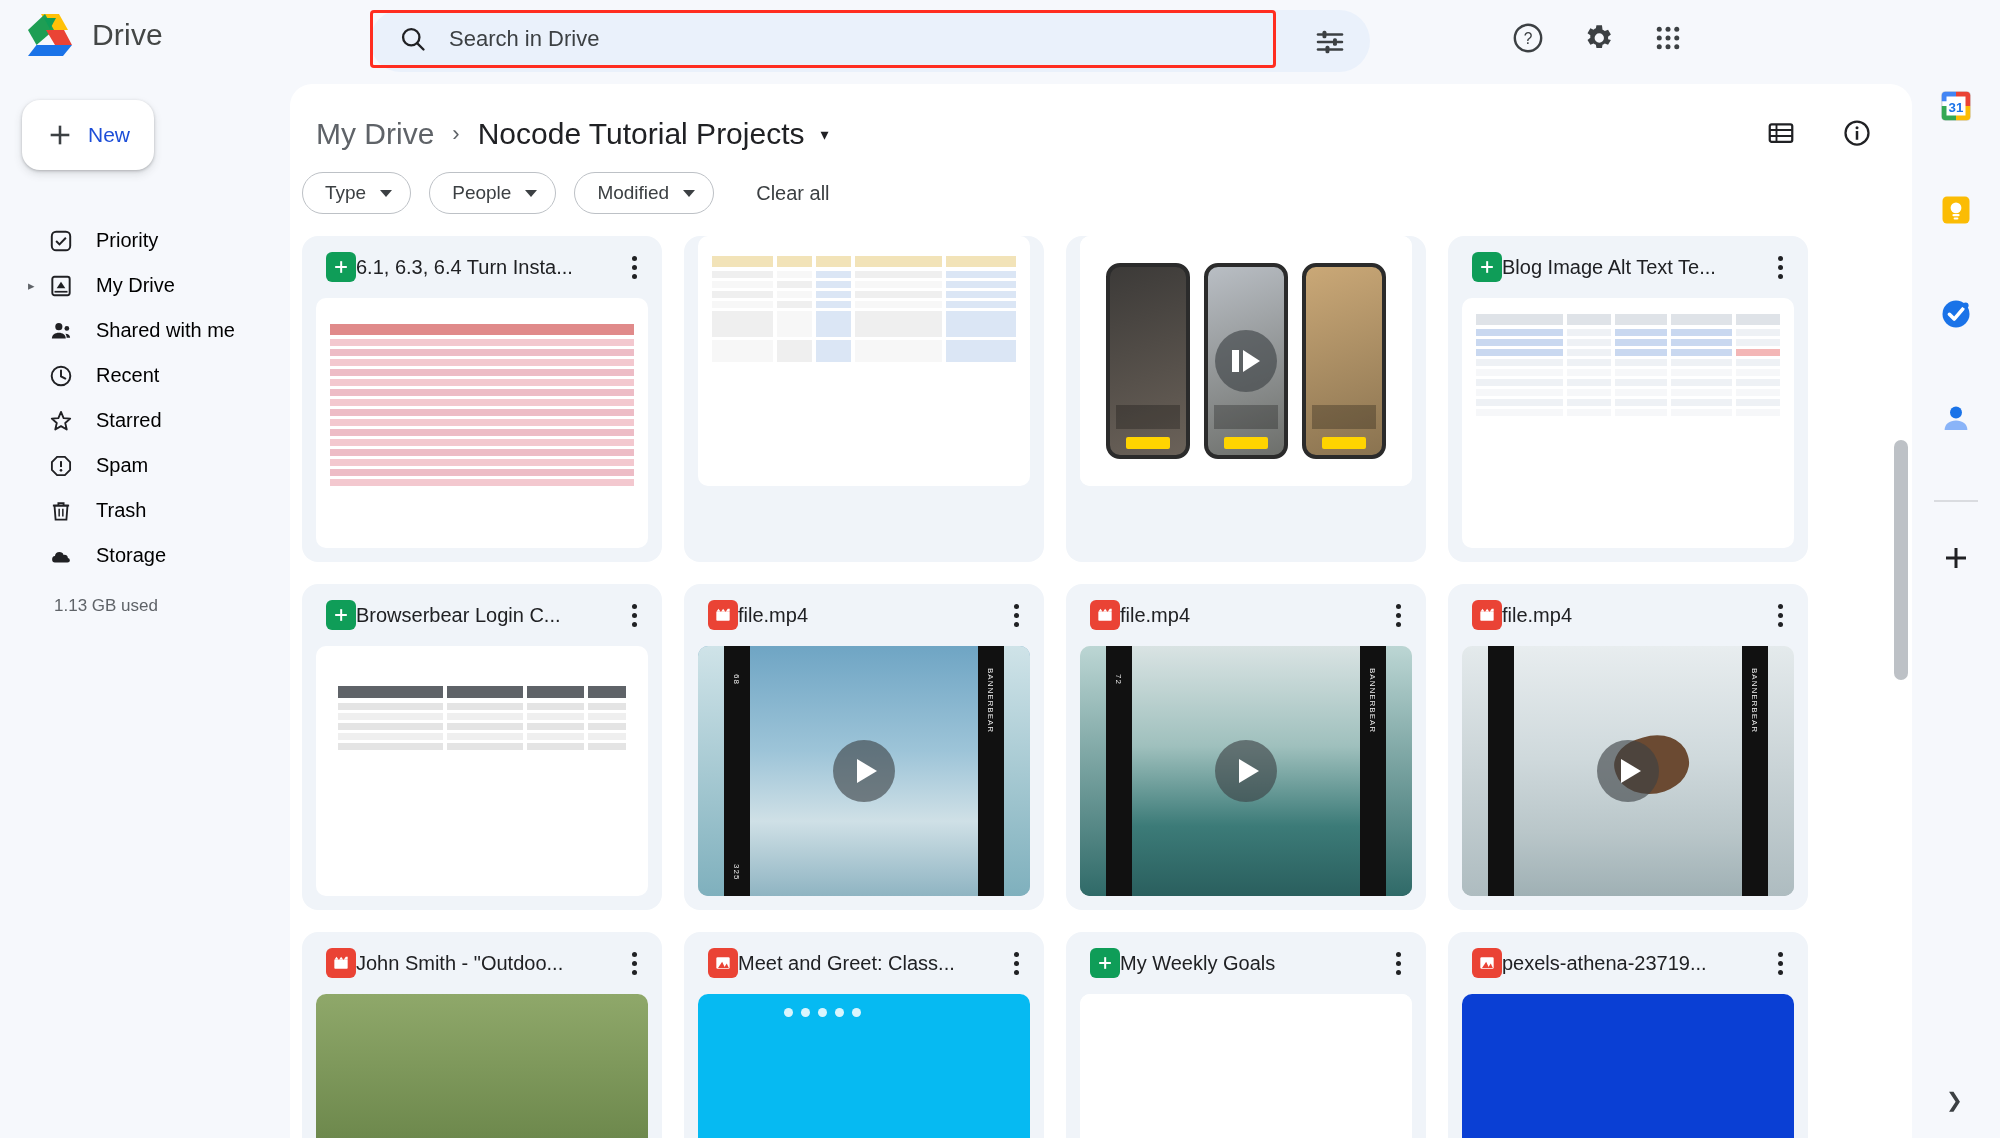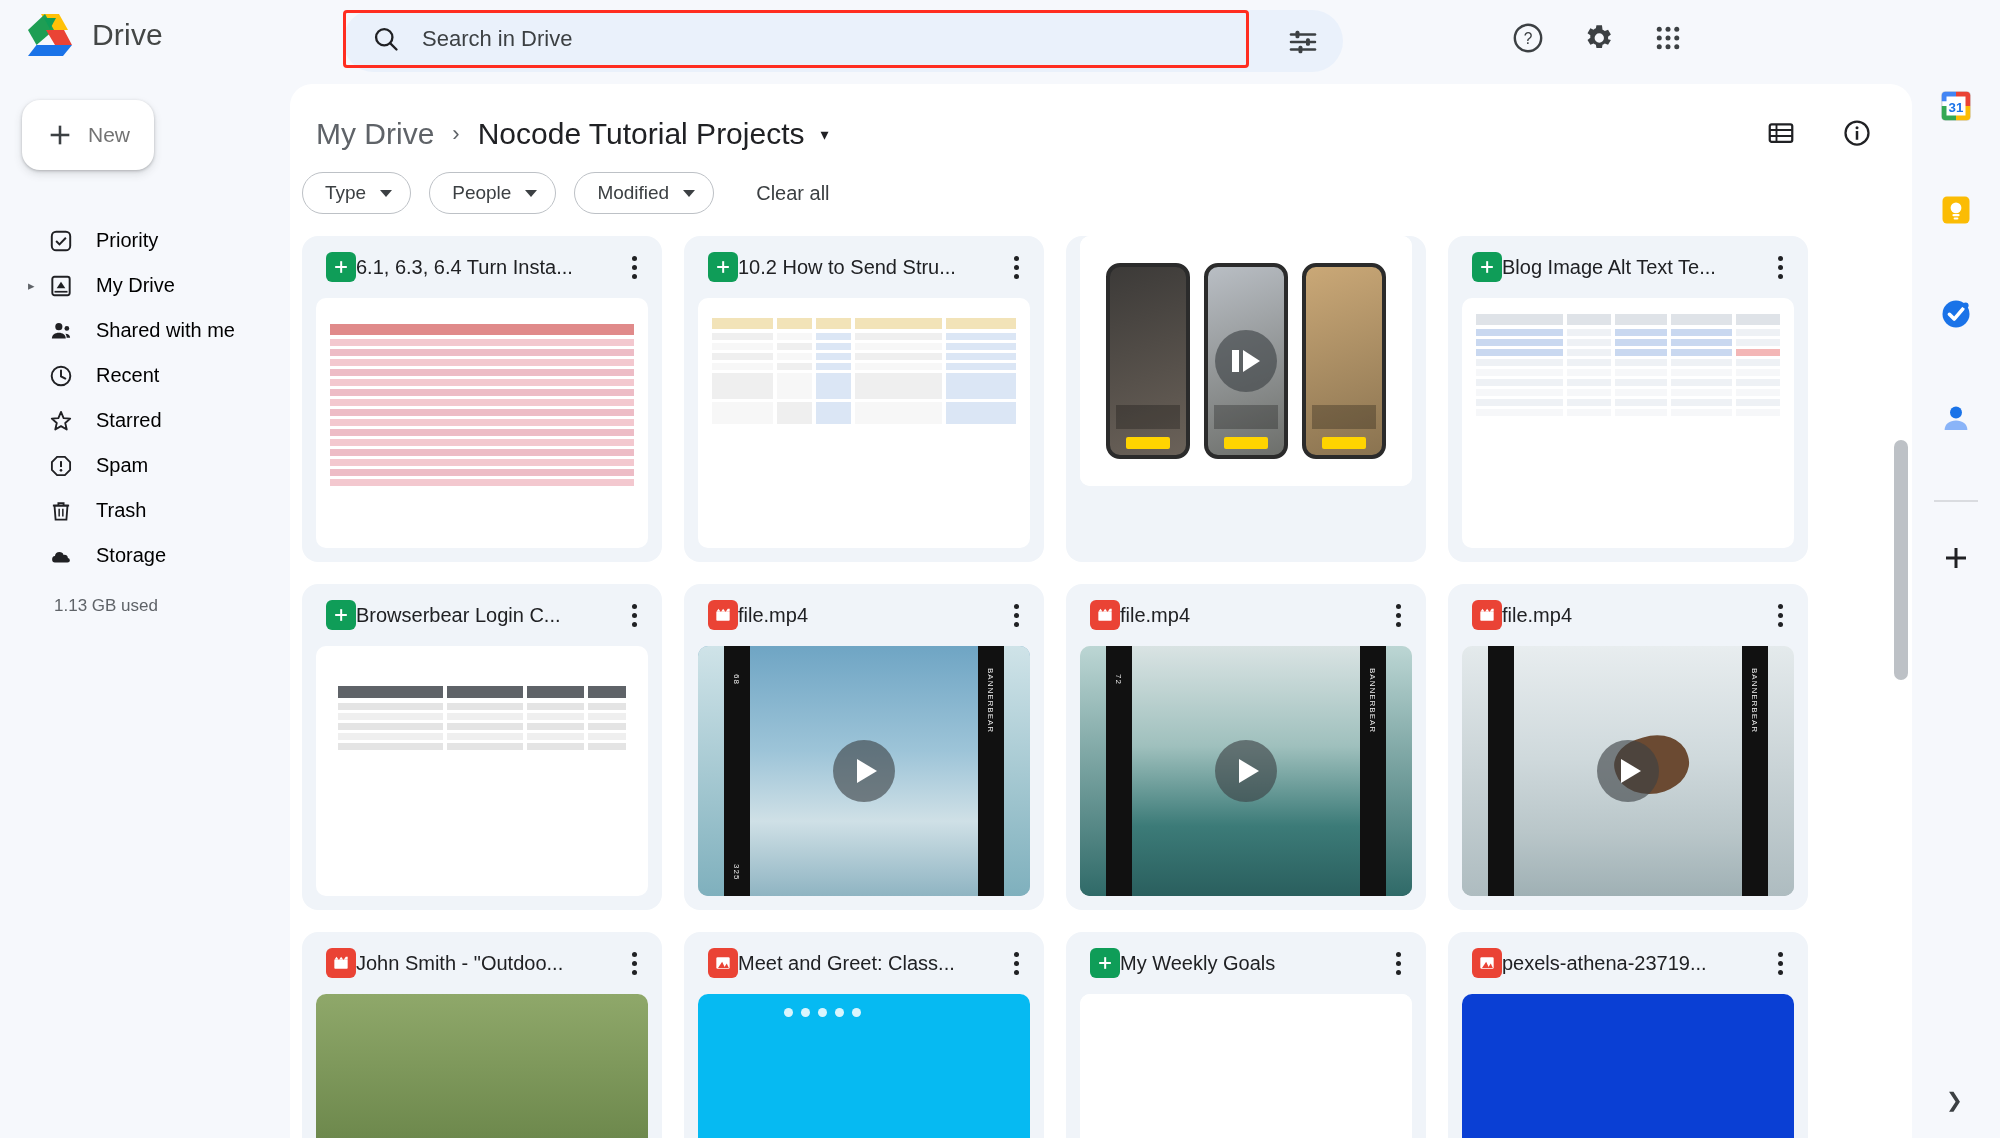--- a/index.html
+++ b/index.html
@@ -11,42 +11,42 @@
     -webkit-font-smoothing: antialiased;
   }
   .app { position: relative; width: 2000px; height: 1138px; }
 
   
   .topbar { position: absolute; top: 0; left: 0; width: 2000px; height: 84px; }
   .brand { position: absolute; left: 24px; top: 12px; display: flex; align-items: center; gap: 16px; }
   .drive-logo { width: 52px; height: 46px; position: relative; }
   .drive-title { font-size: 30px; color: #444746; letter-spacing: .2px; }
 
-  .searchwrap { position: absolute; left: 343px; top: 10px; width: 1000px; height: 62px;
+  .searchwrap { position: absolute; left: 370px; top: 10px; width: 1000px; height: 62px;
     background: #eaf1fb; border-radius: 32px; display: flex; align-items: center; }
   .searchbox { position: absolute; left: 0px; top: 0px; width: 906px; height: 58px;
     border: 3px solid #ff2d20; border-radius: 4px; display: flex; align-items: center; padding-left: 26px; gap: 22px; background: transparent; }
   .search-ph { font-size: 22px; color: #3c4043; }
   .tune-btn { position: absolute; right: 22px; top: 14px; width: 36px; height: 36px; cursor: pointer; }
 
   .top-icons { position: absolute; right: 312px; top: 18px; display: flex; align-items: center; gap: 30px; }
   .ticon { width: 40px; height: 40px; display: flex; align-items: center; justify-content: center; cursor: pointer; }
   .acct-pill { position: absolute; right: 14px; top: 8px; height: 62px; min-width: 182px;
     background: #fff; border-radius: 34px; display: flex; align-items: center; gap: 14px;
     padding: 0 10px 0 24px; box-shadow: 0 1px 2px rgba(60,64,67,.18); }
   .gword { font-size: 30px; color: #5f6368; letter-spacing: -.5px; }
   .avatar { width: 46px; height: 46px; border-radius: 50%; background: #ed7014; color: #fff;
     font-size: 24px; display: flex; align-items: center; justify-content: center; }
 
   
   .sidebar { position: absolute; left: 0; top: 84px; width: 290px; height: 1054px; }
   .new-btn { margin: 16px 0 0 22px; width: 132px; height: 70px; background: #fff;
     border-radius: 18px; box-shadow: 0 1px 3px rgba(60,64,67,.3), 0 4px 8px rgba(60,64,67,.15);
     display: flex; align-items: center; gap: 14px; padding-left: 24px; cursor: pointer; }
-  .new-label { font-size: 21px; color: #737373; }
+  .new-label { font-size: 21px; color: #1d4ed8; }
   .nav { margin-top: 48px; }
   .nav-item { height: 45px; display: flex; align-items: center; gap: 22px; padding-left: 48px;
     cursor: pointer; position: relative; border-radius: 0 24px 24px 0; }
   .nav-label { font-size: 20px; color: #000000; }
   .nav-caret { position: absolute; left: 28px; font-size: 13px; color: #5f6368; }
   .storage-used { margin: 18px 0 0 54px; font-size: 17px; color: #5f6368; }
 
   
   .main { position: absolute; left: 290px; top: 84px; width: 1622px; height: 1054px;
     background: #fff; border-radius: 22px 22px 0 0; overflow: hidden; }
@@ -337,34 +337,20 @@
             <div class="sheet-row" style="background:#f3c8cf"></div>
               <div class="sheet-row" style="background:#edbcc6"></div>
             <div class="sheet-row" style="background:#f3c8cf"></div>
               <div class="sheet-row" style="background:#edbcc6"></div>
             <div class="sheet-row" style="background:#f3c8cf"></div>
           </div>
         </div>
       </div>
 
       <div class="card">
-        <div class="card-head">
-          <span class="ftype sheet">
-            <svg width="20" height="20" viewBox="0 0 24 24">
-                <rect x="11" y="5" width="2.4" height="14" fill="#fff"></rect>
-                <rect x="5" y="10.8" width="14" height="2.4" fill="#fff"></rect>
-              </svg>
-          </span>
-          <span class="card-title">10.2 How to Send Stru...</span>
-          <span class="kebab">
-              <i></i>
-              <i></i>
-              <i></i>
-            </span>
-        </div>
         <div class="thumb">
           <div class="sheet-prev" style="padding-top:20px">
             <div class="rowline sheet-head">
                 <div style="flex:1.4;background:#f2e3b8"></div>
                 <div style="flex:.8;background:#f2e3b8"></div>
                 <div style="flex:.8;background:#f2e3b8"></div>
                 <div style="flex:2;background:#f2e3b8"></div>
                 <div style="flex:1.6;background:#f2e3b8"></div>
               </div>
             <div class="rowline sheet-row">

